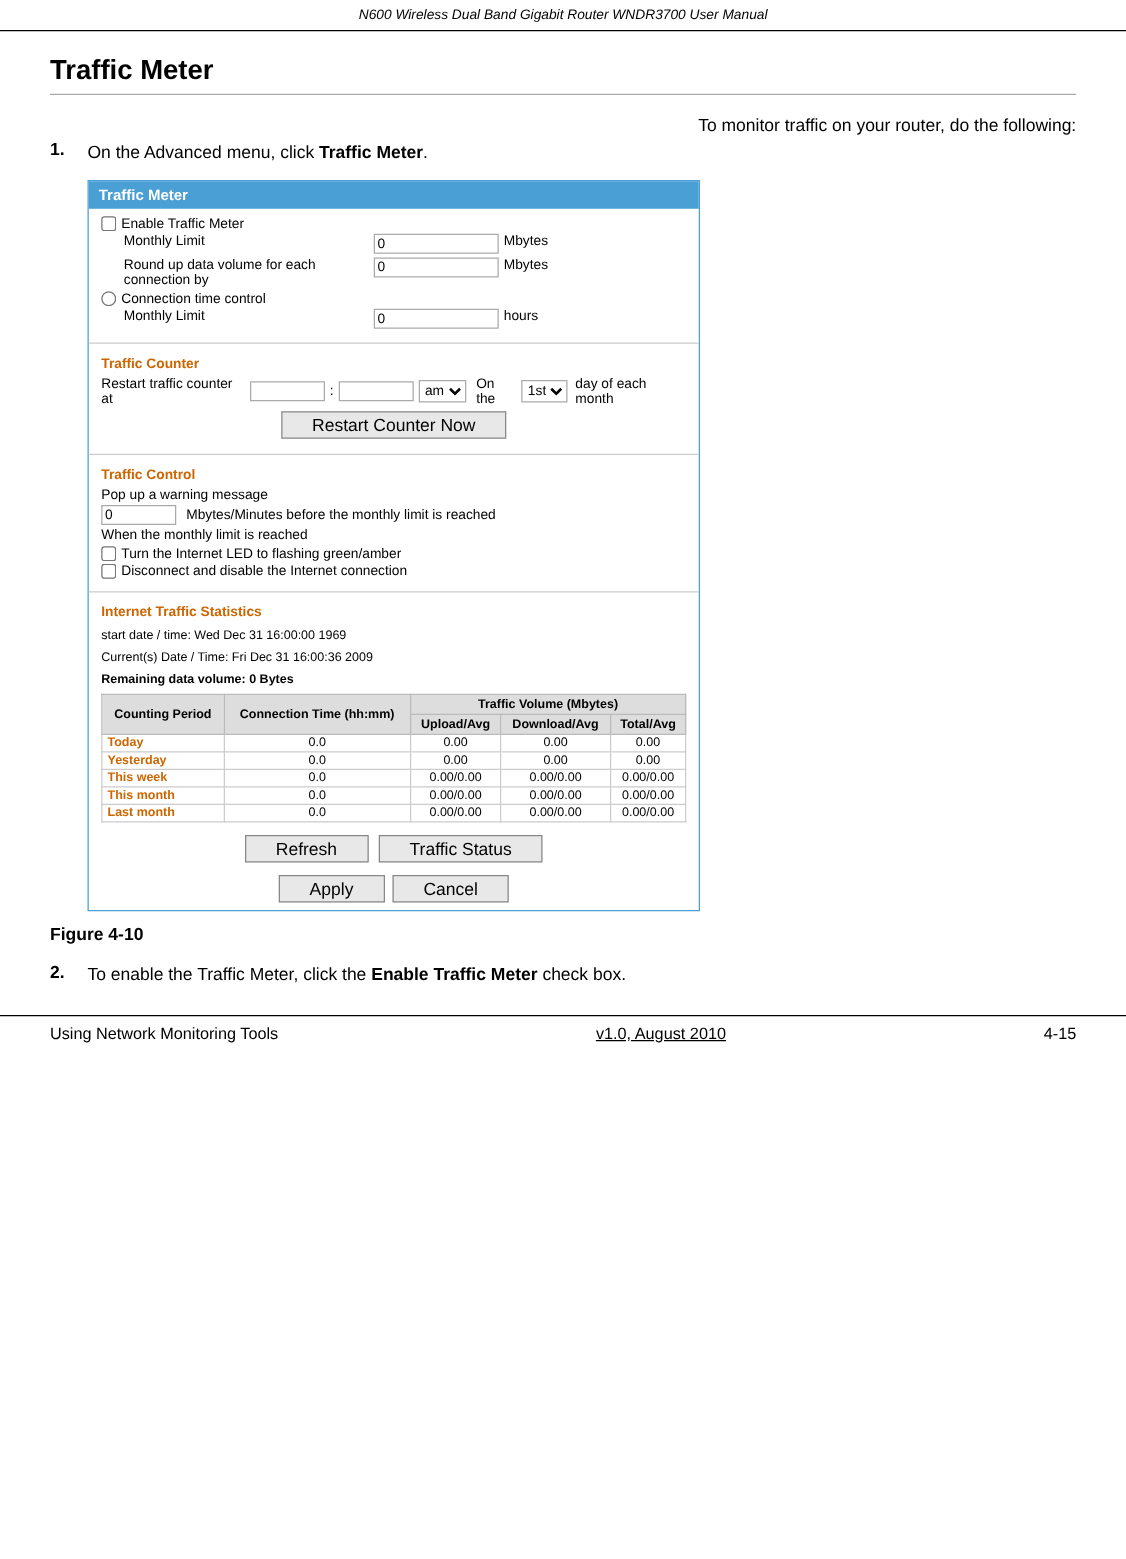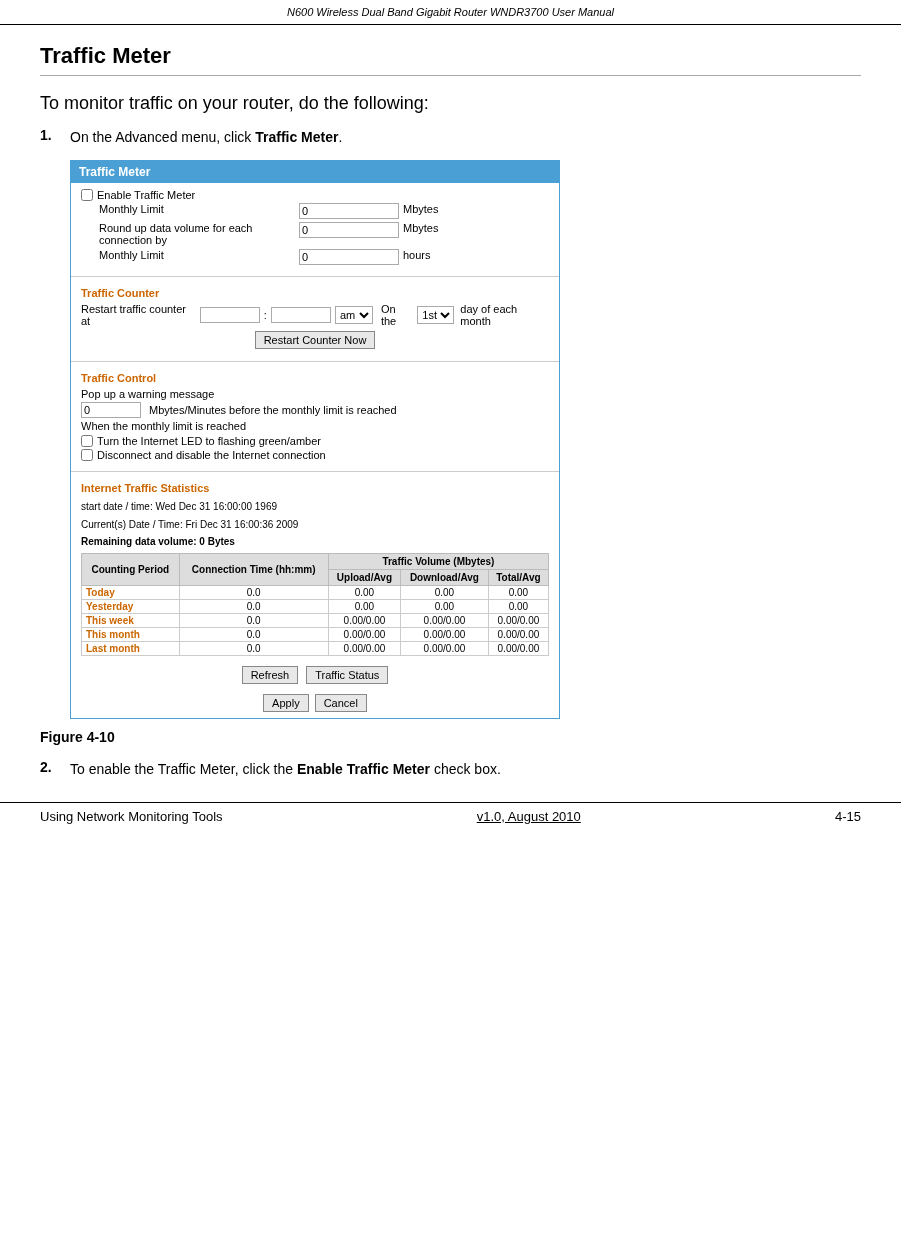--- a/index.html
+++ b/index.html
@@ -34,23 +34,23 @@
       margin-bottom: 14px;
     }
 
     .intro-text {
       font-size: 14px;
       line-height: 1.5;
       margin-bottom: 10px;
     }
 
     .step-text {
-      font-size: 18px;
+      font-size: 14px;
       line-height: 1.5;
-      margin-bottom: 10px;
+      text-align: right;
     }
 
     .step-list {
       list-style: none;
       padding-left: 0;
     }
 
     .step-item {
       display: flex;
       align-items: flex-start;
@@ -160,22 +160,22 @@
       display: flex;
       align-items: center;
       gap: 4px;
       font-size: 11px;
       margin-bottom: 4px;
     }
 
     .ui-button {
       border: 1px solid #888;
       background: #e8e8e8;
-      padding: 2px 8px;
-      font-size: 11px;
+      padding: 2px 24px;
+      font-size: 14px;
       cursor: pointer;
       color: #000;
     }
 
     
     .stats-table {
       width: 100%;
       border-collapse: collapse;
       font-size: 10px;
       margin-top: 4px;
@@ -314,20 +314,24 @@
       </div>
 
       <div class="ui-indent">
         <div class="ui-row">
           <span style="width:200px;">Round up data volume for each connection by</span>
           <input type="text" class="ui-input-small ui-input-w100" value="0" style="">
           <span class="ui-label-unit">Mbytes</span>
         </div>
       </div>
 
+      <div class="ui-radio-row">
+        <input type="radio" name="traffic_control" style="">
+        <span>Connection time control</span>
+      </div>
 
       <div class="ui-indent">
         <div class="ui-row">
           <span style="width:200px;">Monthly Limit</span>
           <input type="text" class="ui-input-small ui-input-w100" value="0" style="">
           <span class="ui-label-unit">hours</span>
         </div>
       </div>
     </div>
 

